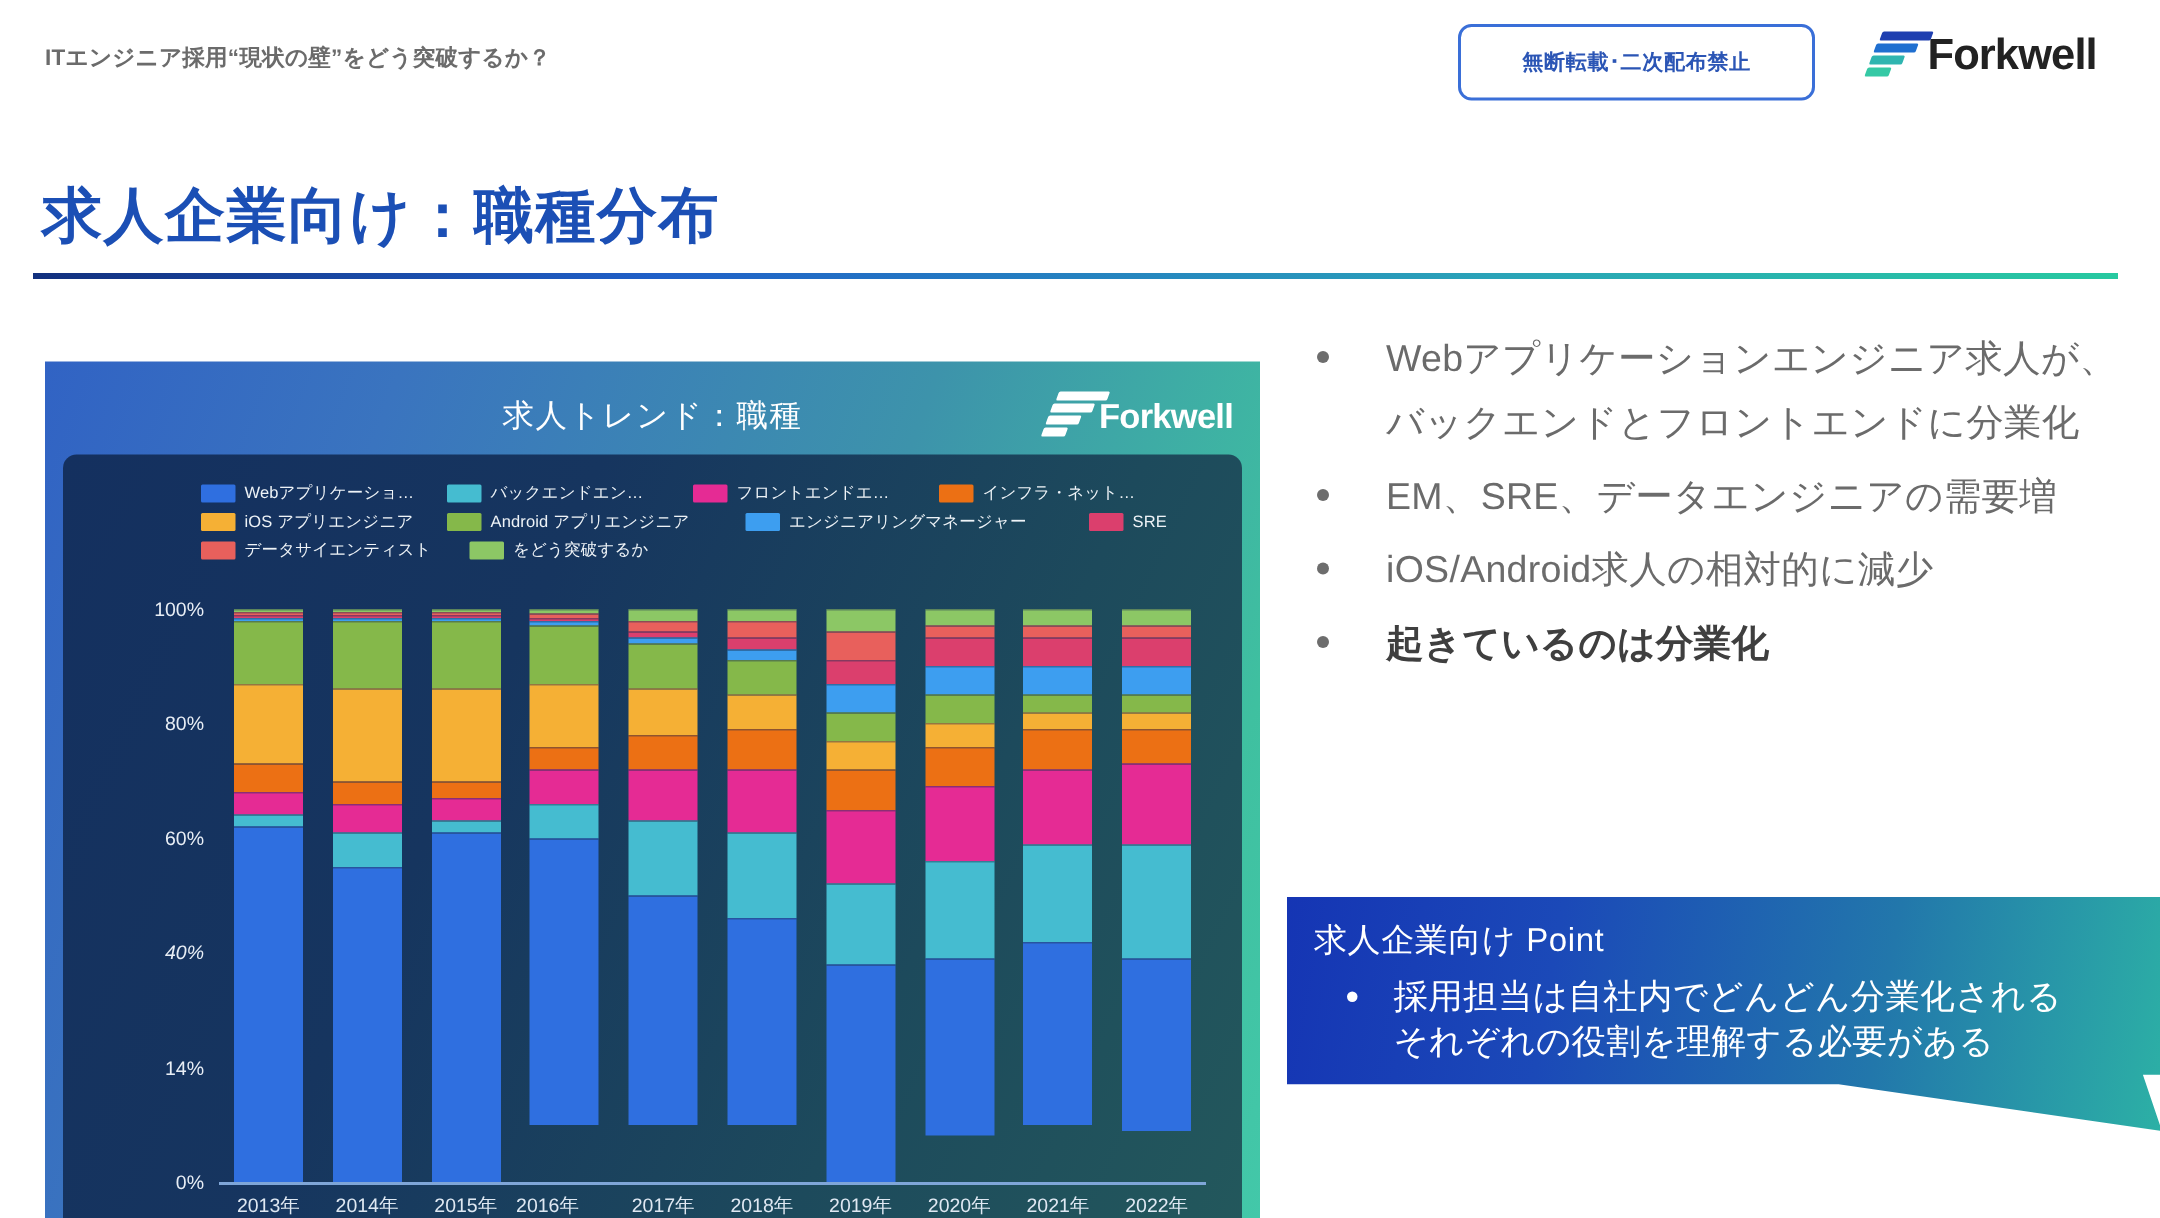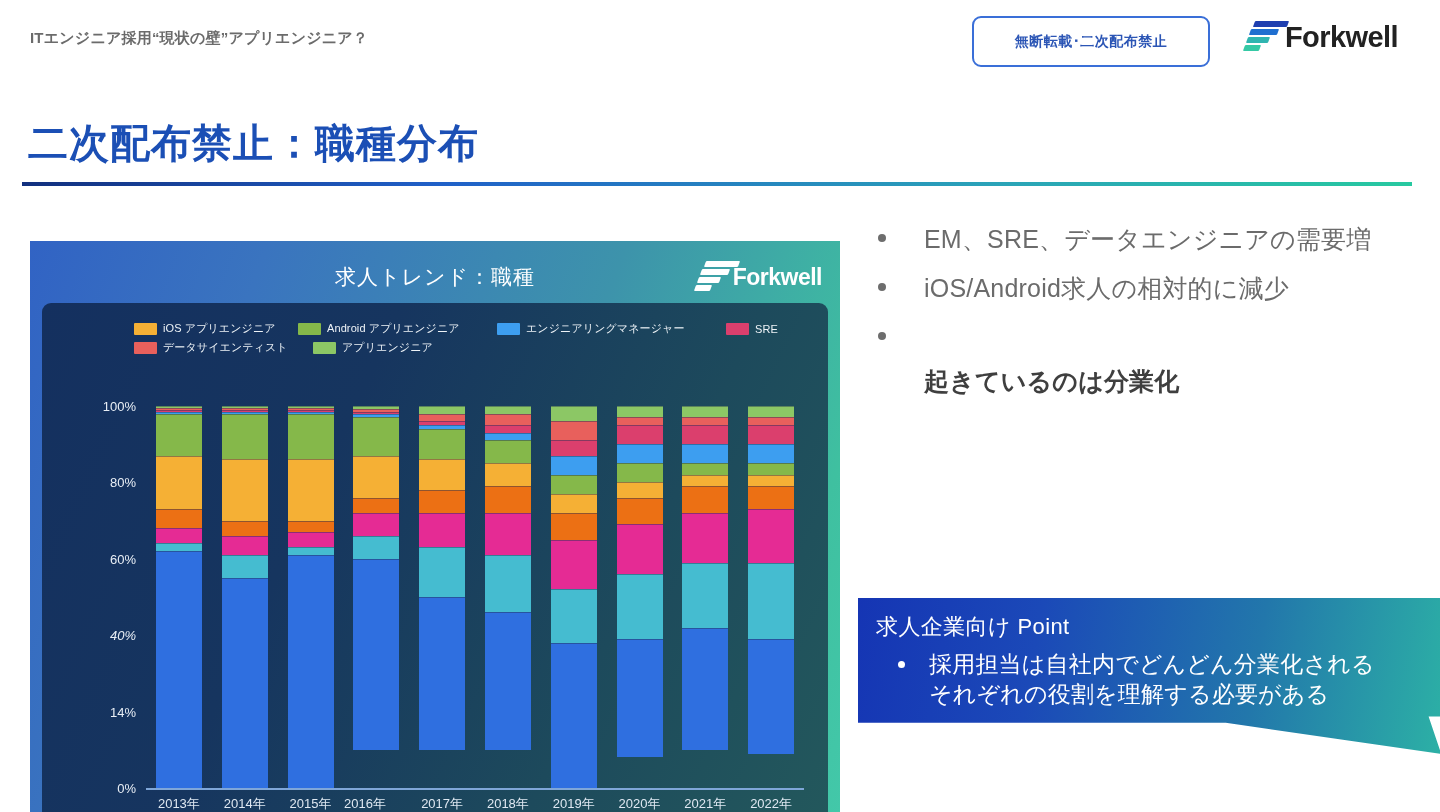--- a/index.html
+++ b/index.html
@@ -123,21 +123,21 @@
   .bullet {
     display:flex; align-items:flex-start; margin-bottom:6px;
   }
   .bullet-dot {
     flex:0 0 auto; width:8px; height:8px; border-radius:50%;
     background:#6d6d6d; margin:16px 38px 0 12px;
   }
   .bullet-text {
     font-size:25px; line-height:1.72; color:#6b6b6b; letter-spacing:.2px;
   }
-  .bullet-text.strong { color:#3f3f3f; font-weight:bold;margin-top:44px; }
+  .bullet-text.strong { color:#3f3f3f; font-weight:bold; }
 
   
   #point-callout {
     position:absolute; left:858px; top:598px; width:634px; height:156px;
     background:linear-gradient(100deg,#1535b4 0%,#1b49b8 28%,#2277ab 62%,#2fbfa4 100%);
     clip-path:polygon(0 0,100% 0,100% 76%,90% 76%,92% 100%,58% 80%,0 80%);
   }
   #point-title {
     position:absolute; left:18px; top:14px;
     font-size:22px; color:#ffffff; letter-spacing:.4px;
@@ -148,57 +148,75 @@
     background:#ffffff; margin:11px 24px 0 22px;
   }
   #point-text {
     font-size:23px; line-height:1.3; color:#ffffff; letter-spacing:.2px;
   }
 </style>
 </head>
 <body>
 
 <div id="header">
-  <div id="header-title">ITエンジニア採用“現状の壁”アプリエンジニア？</div>
+  <div id="header-title">ITエンジニア採用“現状の壁”をどう突破するか？</div>
 
   <div id="notice-badge">
     <span>無断転載･二次配布禁止</span>
   </div>
 
   <div id="brand-logo">
     <span class="logo-mark" id="logo-mark-dark">
         <i style="top: 0px; height: 6px; left: 14px; width: 34px; background: rgb(31, 63, 176);"></i>
         <i style="top: 8px; height: 6px; left: 10px; width: 28px; background: rgb(31, 111, 208);"></i>
         <i style="top: 16px; height: 6px; left: 7px; width: 22px; background: rgb(47, 181, 176);"></i>
         <i style="top: 24px; height: 6px; left: 4px; width: 16px; background: rgb(53, 201, 165);"></i>
       </span>
     <span id="brand-name">Forkwell</span>
   </div>
 </div>
 
-<div id="page-title">二次配布禁止：職種分布</div>
+<div id="page-title">求人企業向け：職種分布</div>
 <div id="title-rule"></div>
 
 <div id="chart-card">
   <div id="chart-card-title">求人トレンド：職種</div>
 
   <div id="chart-card-logo">
     <span class="logo-mark logo-mark-w" id="logo-mark-white">
         <i style="top: 0px; height: 6px; left: 14px; width: 34px; background: rgb(255, 255, 255);"></i>
         <i style="top: 8px; height: 6px; left: 10px; width: 28px; background: rgb(255, 255, 255);"></i>
         <i style="top: 16px; height: 6px; left: 7px; width: 22px; background: rgb(255, 255, 255);"></i>
         <i style="top: 24px; height: 6px; left: 4px; width: 16px; background: rgb(255, 255, 255);"></i>
       </span>
     <span id="chart-card-brand">Forkwell</span>
   </div>
 
   <div id="plot-panel">
     <div id="legend">
         <div class="legend-row">
           <div class="legend-item" style="width: 150px;">
+            <span class="legend-swatch" style="background: rgb(47, 111, 224);"></span>
+            <span class="legend-label">Webアプリケーショ…</span>
+          </div>
+          <div class="legend-item" style="width: 150px;">
+            <span class="legend-swatch" style="background: rgb(69, 188, 208);"></span>
+            <span class="legend-label">バックエンドエン…</span>
+          </div>
+          <div class="legend-item" style="width: 150px;">
+            <span class="legend-swatch" style="background: rgb(229, 43, 148);"></span>
+            <span class="legend-label">フロントエンドエ…</span>
+          </div>
+          <div class="legend-item" style="width: 150px;">
+            <span class="legend-swatch" style="background: rgb(236, 112, 20);"></span>
+            <span class="legend-label">インフラ・ネット…</span>
+          </div>
+        </div>
+        <div class="legend-row">
+          <div class="legend-item" style="width: 150px;">
             <span class="legend-swatch" style="background: rgb(245, 176, 53);"></span>
             <span class="legend-label">iOS アプリエンジニア</span>
           </div>
           <div class="legend-item" style="width: 185px;">
             <span class="legend-swatch" style="background: rgb(133, 184, 74);"></span>
             <span class="legend-label">Android アプリエンジニア</span>
           </div>
           <div class="legend-item" style="width: 215px;">
             <span class="legend-swatch" style="background: rgb(61, 158, 240);"></span>
             <span class="legend-label">エンジニアリングマネージャー</span>
@@ -208,21 +226,21 @@
             <span class="legend-label">SRE</span>
           </div>
         </div>
         <div class="legend-row">
           <div class="legend-item" style="width: 165px;">
             <span class="legend-swatch" style="background: rgb(232, 96, 92);"></span>
             <span class="legend-label">データサイエンティスト</span>
           </div>
           <div class="legend-item" style="width: 150px;">
             <span class="legend-swatch" style="background: rgb(140, 199, 101);"></span>
-            <span class="legend-label">アプリエンジニア</span>
+            <span class="legend-label">をどう突破するか</span>
           </div>
         </div>
       </div>
     <div id="plot-area">
         <div class="ytick" style="top: 382px;">0%</div>
         <div class="ytick" style="top: 305.6px;">14%</div>
         <div class="ytick" style="top: 229.2px; font-style: italic;">40%</div>
         <div class="ytick" style="top: 152.8px;">60%</div>
         <div class="ytick" style="top: 76.4px;">80%</div>
         <div class="ytick" style="top: 0px;">100%</div>
@@ -357,20 +375,24 @@
       <div class="xtick" style="left: 498.7px;">2019年</div>
       <div class="xtick" style="left: 564.5px;">2020年</div>
       <div class="xtick" style="left: 630.3px;">2021年</div>
       <div class="xtick" style="left: 696.1px;">2022年</div>
     </div>
 </div>
 
 <div id="bullets">
     <div class="bullet">
       <span class="bullet-dot"></span>
+      <span class="bullet-text">Webアプリケーションエンジニア求人が、バックエンドとフロントエンドに分業化</span>
+    </div>
+    <div class="bullet">
+      <span class="bullet-dot"></span>
       <span class="bullet-text">EM、SRE、データエンジニアの需要増</span>
     </div>
     <div class="bullet">
       <span class="bullet-dot"></span>
       <span class="bullet-text">iOS/Android求人の相対的に減少</span>
     </div>
     <div class="bullet">
       <span class="bullet-dot"></span>
       <span class="bullet-text strong">起きているのは分業化</span>
     </div>

